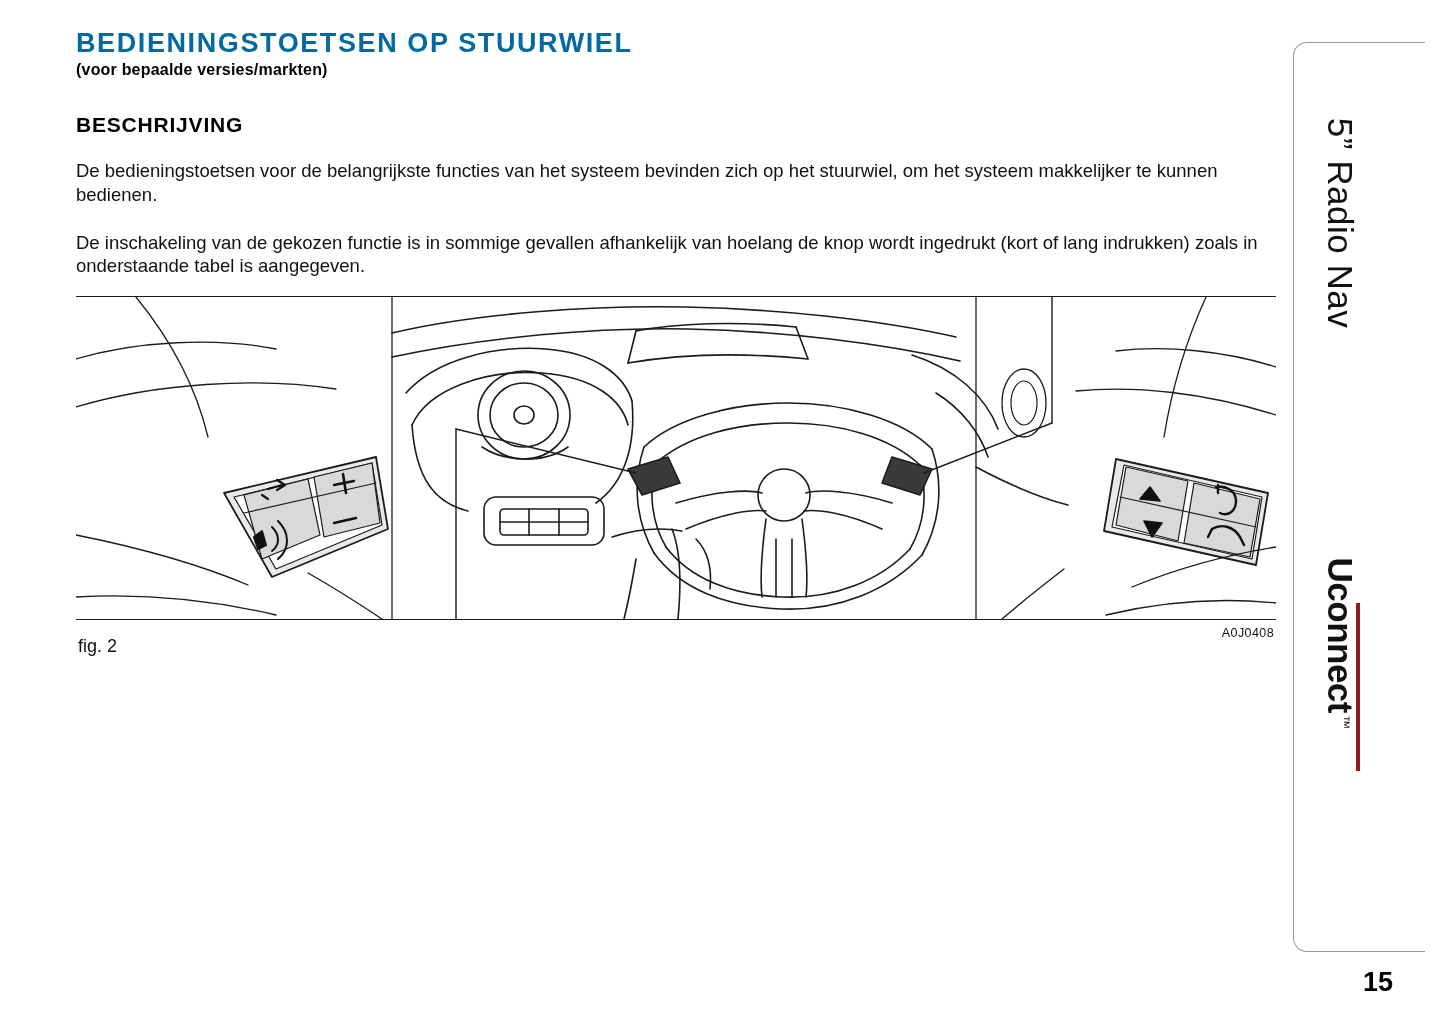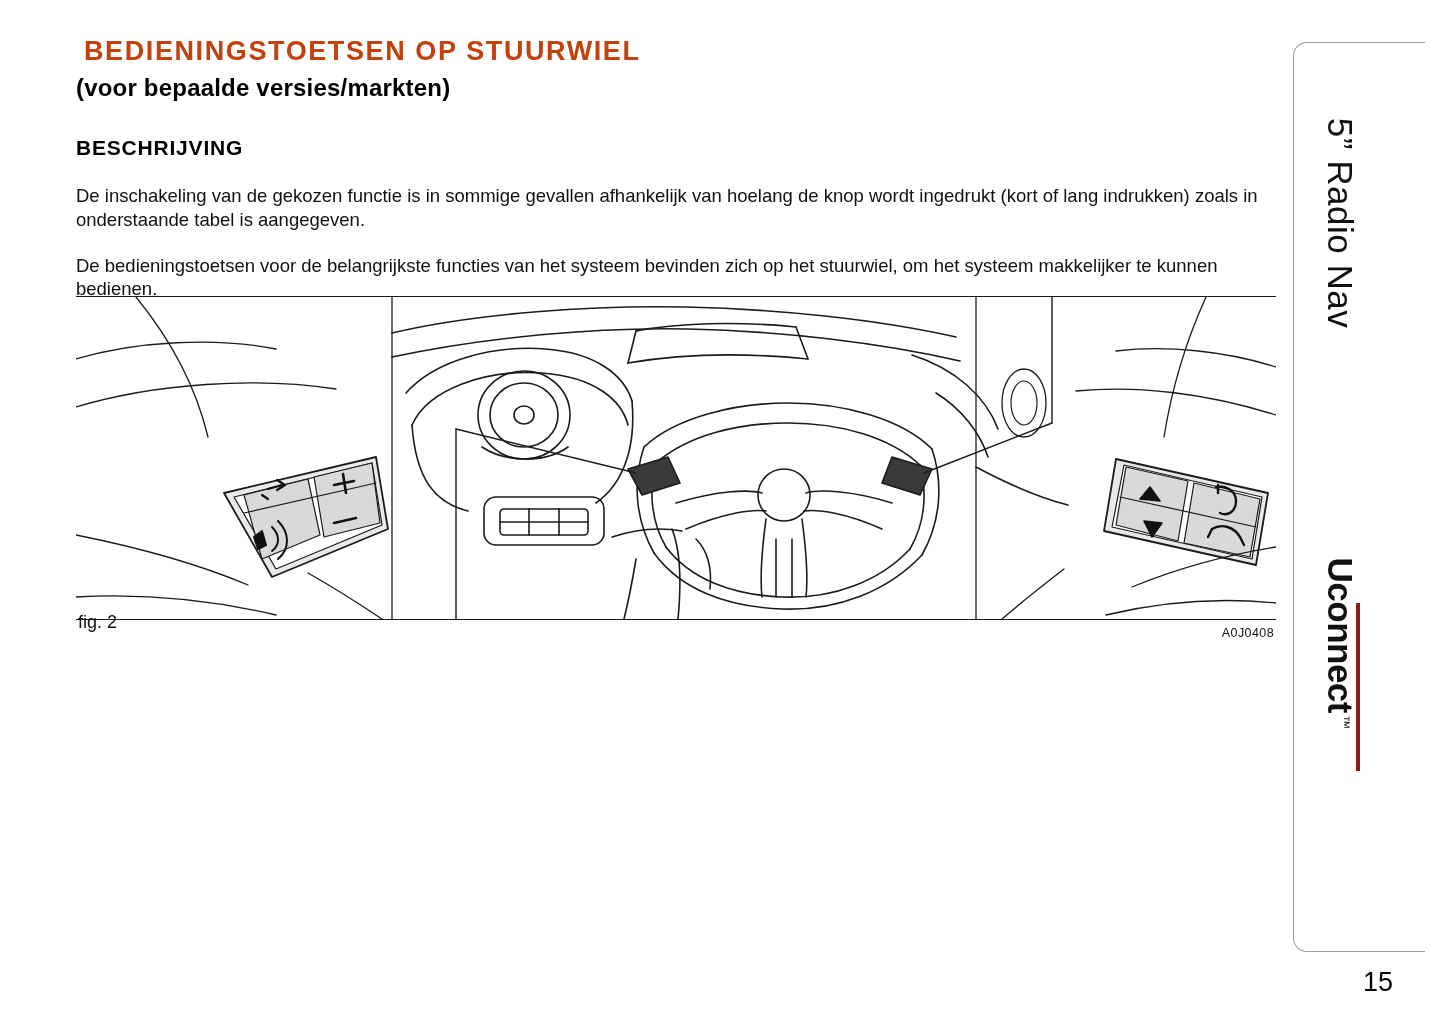--- a/index.html
+++ b/index.html
@@ -27,25 +27,25 @@
     left: 76px;
     top: 28px;
     width: 1200px;
   }
 
   .title {
     font-size: 27px;
     font-weight: bold;
     letter-spacing: 1.6px;
     line-height: 1.12;
-    margin: 8px;
-    color: #c2410c;
+    margin: 0;
+    color: #0369a1;
   }
   .subtitle {
-    font-size: 24px;
+    font-size: 16px;
     font-weight: bold;
     letter-spacing: 0.2px;
     margin: 3px 0 0 0;
     color: #000;
   }
   .section-heading {
     font-size: 21px;
     font-weight: bold;
     letter-spacing: 0.8px;
     margin: 34px 0 12px 0;
@@ -77,21 +77,21 @@
     width: 1200px;
     height: 322px;
     border-top: 1.2px solid #1a1a1a;
     border-bottom: 1.2px solid #1a1a1a;
     overflow: hidden;
     background: #fff;
   }
   .fig-caption {
     position: absolute;
     left: 2px;
-    top: 316px;
+    top: 340px;
     font-size: 18px;
     color: #111;
     text-align: right;
   }
   .fig-code {
     position: absolute;
     right: 2px;
     top: 330px;
     font-size: 12.5px;
     font-weight: normal;
@@ -161,35 +161,35 @@
     height: 4px;
     background: #8e1a1a;
     margin-top: 44px;
   }
 
   .page-number {
     position: absolute;
     right: 52px;
     bottom: 34px;
     font-size: 27px;
-    font-weight: normal;
+    font-weight: bold;
     color: #000;
   }
 </style>
 </head>
 <body>
 
 <div class="page">
 
   <div class="content">
     <h1 class="title">BEDIENINGSTOETSEN OP STUURWIEL</h1>
     <div class="subtitle">(voor bepaalde versies/markten)</div>
     <h2 class="section-heading">BESCHRIJVING</h2>
+    <p class="para">De bedieningstoetsen voor de belangrijkste functies van het systeem bevinden zich op het stuurwiel, om het systeem makkelijker te kunnen bedienen.</p>
     <p class="para second">De inschakeling van de gekozen functie is in sommige gevallen afhankelijk van hoelang de knop wordt ingedrukt (kort of lang indrukken) zoals in onderstaande tabel is aangegeven.</p>
-    <p class="para">De bedieningstoetsen voor de belangrijkste functies van het systeem bevinden zich op het stuurwiel, om het systeem makkelijker te kunnen bedienen.</p>
   </div>
 
   <div class="figure-wrap">
     <div class="figure-frame">
       <svg viewBox="0 0 1200 322" width="1200" height="322">
         <g fill="none" stroke="#1b1b1b" stroke-width="1.6" stroke-linecap="round" stroke-linejoin="round">
 
           <line x1="316" y1="0" x2="316" y2="322" stroke-width="1.3"></line>
           <line x1="900" y1="0" x2="900" y2="322" stroke-width="1.3"></line>
 

